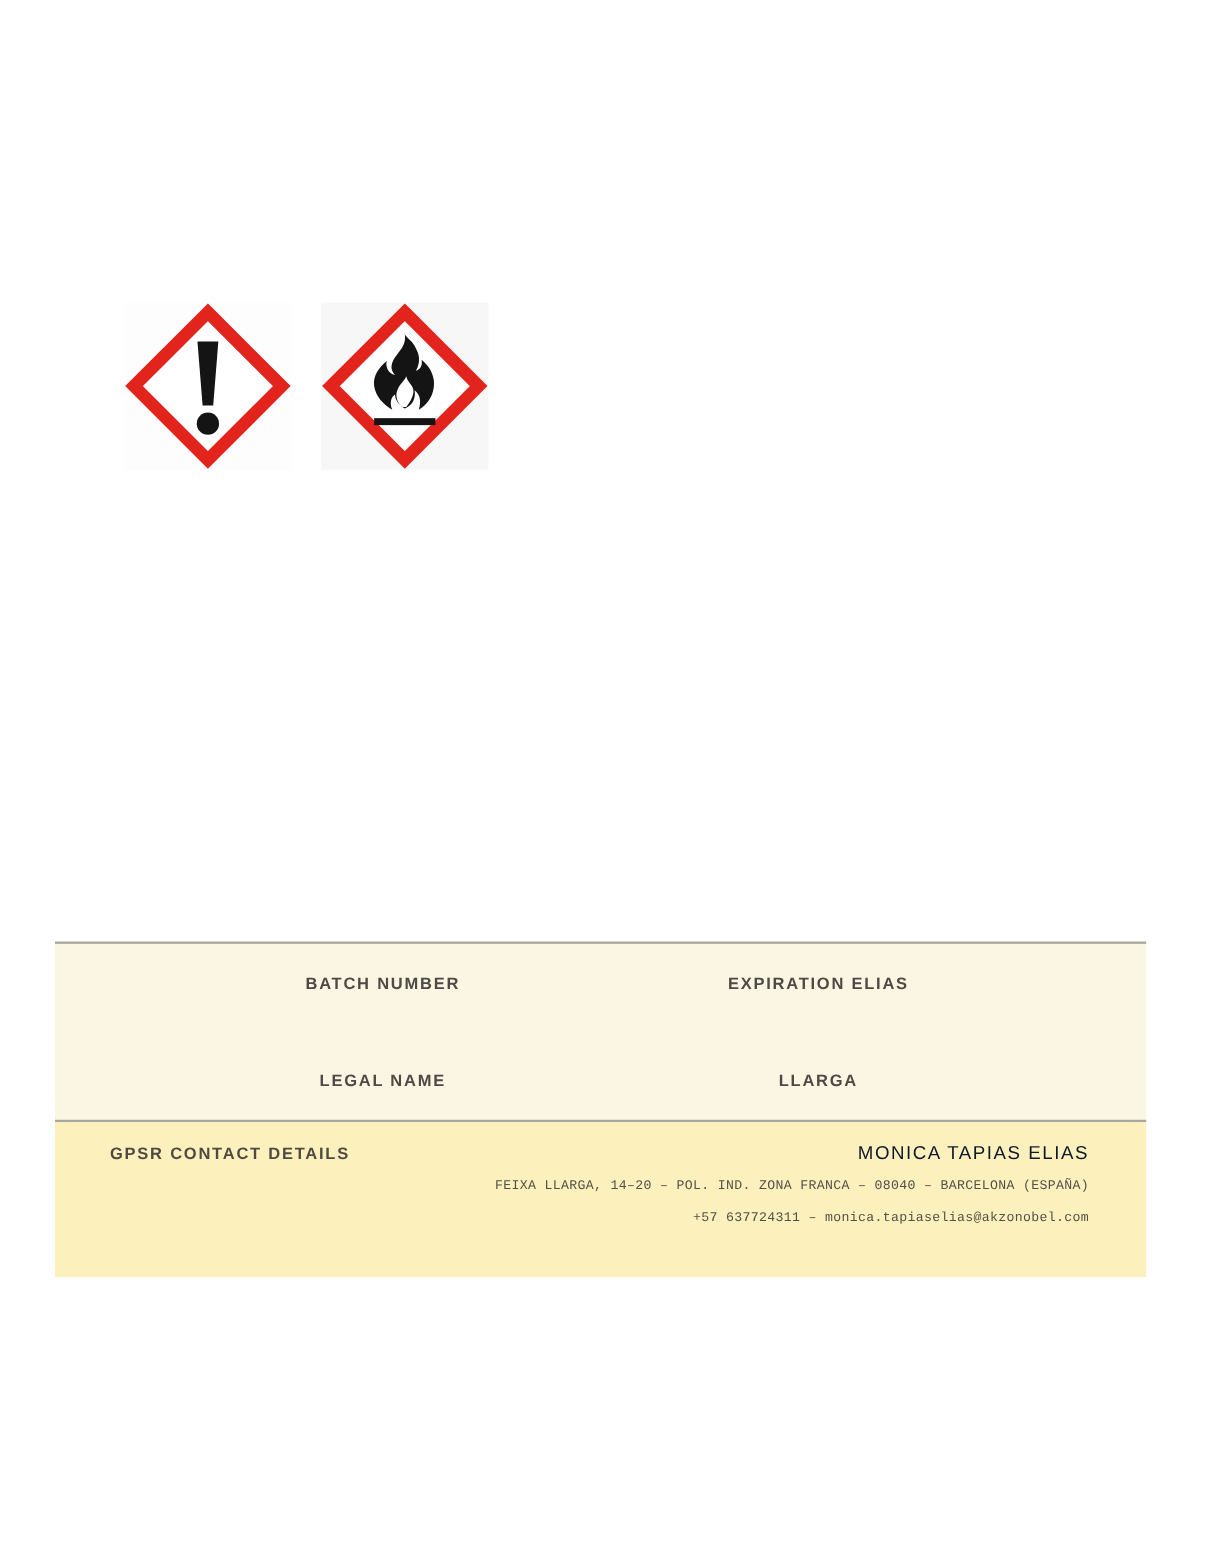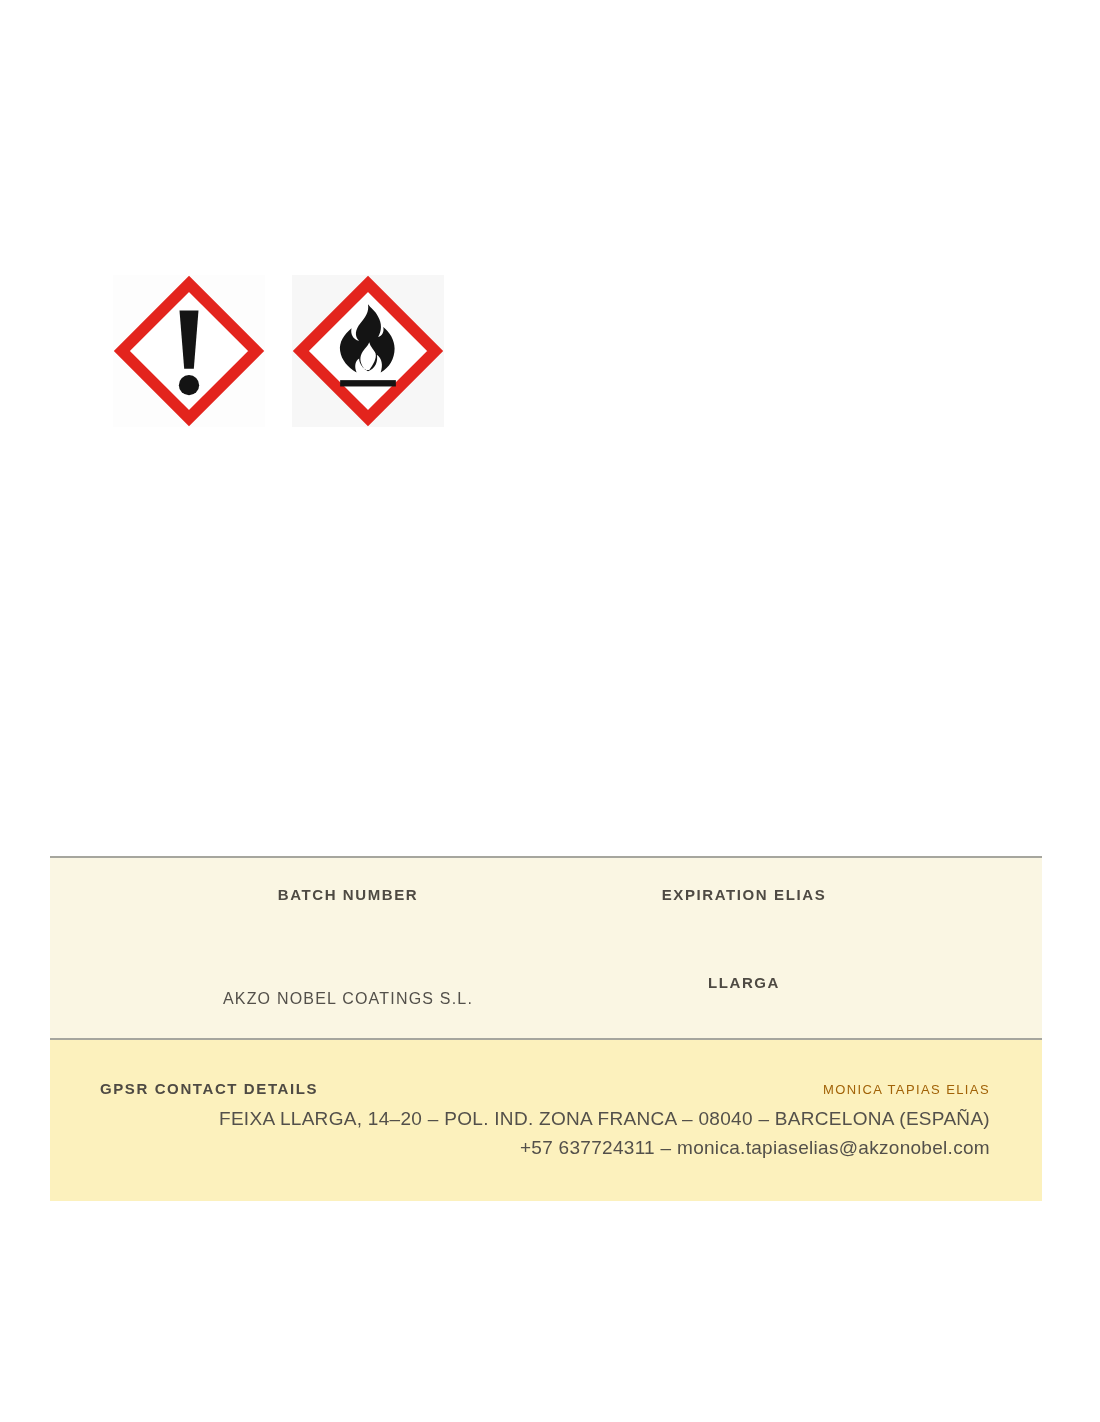--- a/index.html
+++ b/index.html
@@ -62,51 +62,52 @@
     margin-top: 12px;
     min-height: 26px;
     font-size: 16px;
     letter-spacing: 1.2px;
     color: #53504a;
     line-height: 26px;
   }
 
   .gpsr-section {
     background: #fcf1bd;
-    padding: 40px 52px 44px 50px;
+    padding: 20px 52px 44px 50px;
   }
   .gpsr-row1 {
     display: flex;
     justify-content: space-between;
     align-items: baseline;
   }
   .gpsr-label {
     font-size: 15px;
     font-weight: bold;
     letter-spacing: 1.6px;
     color: #4e4a43;
     line-height: 18px;
     white-space: nowrap;
   }
   .gpsr-name {
-    font-size: 13px;
+    font-size: 17px;
     letter-spacing: 1.4px;
-    color: #a16207;
+    color: #0f172a;
     line-height: 18px;
     text-align: center;
     white-space: nowrap;
   }
   .gpsr-line {
     margin-top: 10px;
     text-align: right;
-    font-size: 19px;
+    font-size: 12px;
     font-stretch: condensed;
     letter-spacing: 0.3px;
     color: #53504a;
     line-height: 19px;
+    font-family: Liberation Mono, monospace;
   }
 </style>
 </head>
 <body>
 
 <div class="page">
 
   <div class="pictograms">
 
     <div class="picto-box box-exclamation">
@@ -152,21 +153,21 @@
     <div class="product-section">
       <div class="field-cell">
         <div class="field-label">BATCH NUMBER</div>
         <div class="field-value"></div>
       </div>
       <div class="field-cell">
         <div class="field-label">EXPIRATION ELIAS</div>
         <div class="field-value"></div>
       </div>
       <div class="field-cell">
-        <div class="field-value">AKZO NOBEL COATINGS S.L.</div>
+        <div class="field-label">LEGAL NAME</div>
       </div>
       <div class="field-cell">
         <div class="field-label">LLARGA</div>
       </div>
     </div>
 
     <div class="gpsr-section">
       <div class="gpsr-row1">
         <div class="gpsr-label">GPSR CONTACT DETAILS</div>
         <div class="gpsr-name">MONICA TAPIAS ELIAS</div>

